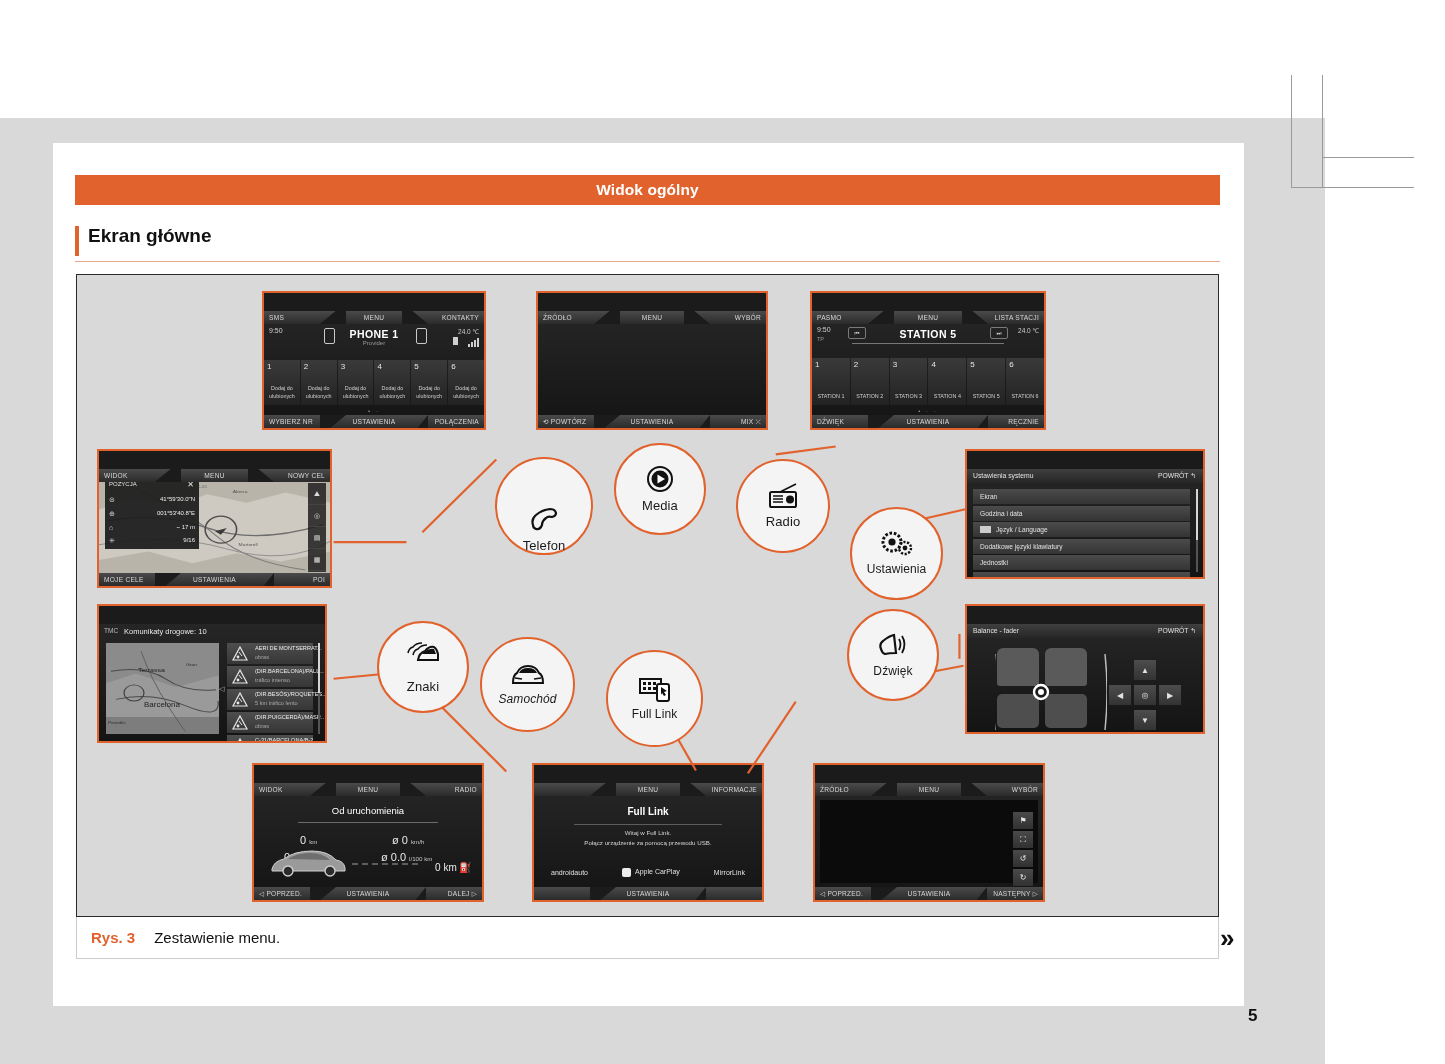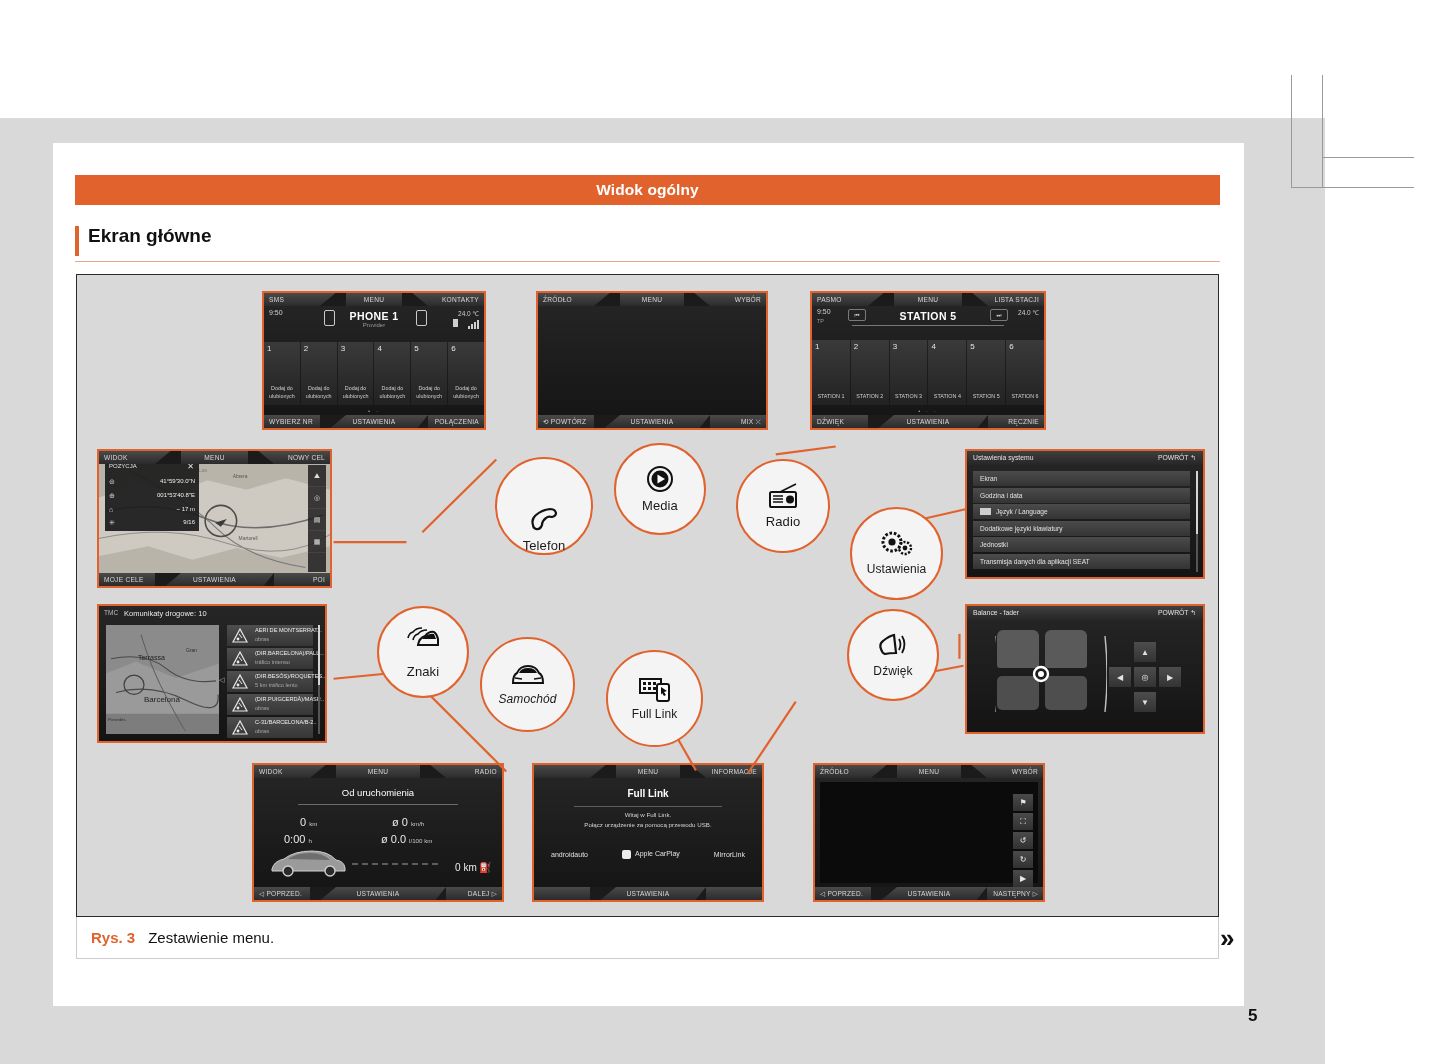--- a/index.html
+++ b/index.html
@@ -50,34 +50,34 @@
   #figure {
     position:absolute; left:76px; top:274px; width:1143px; height:643px;
     background:#d9d9d9; border:1px solid #2a2a2a;
   }
   #caption-box {
     position:absolute; left:76px; top:917px; width:1143px; height:42px;
     background:#ffffff; border:1px solid #cccccc; border-top:none;
     display:flex; align-items:center;
   }
   #caption-box .rys { color:#e1622c; font-weight:bold; font-size:15px; margin-left:14px; }
-  #caption-box .cap { color:#111; font-size:15px; margin-left:13px; }
+  #caption-box .cap { color:#111; font-size:15px; margin-left:19px; }
   #chev {
     position:absolute; left:1220px; top:925px; font-size:26px; font-weight:bold; color:#111;
     line-height:1;
   }
 
   
   .screen {
     position:absolute;
     border:2.5px solid #e1622c;
     background:#1b1b1b;
     overflow:hidden;
   }
-  .scr-inner { position:absolute; inset:0; background:linear-gradient(180deg,#262626 0%,#141414 100%); }
+  .scr-inner { position:absolute; inset:0; background:linear-gradient(180deg,#262626 0%,#141414 100%);margin-top:18px; }
 
   .topbar {
     position:absolute; left:0; top:0; width:100%; height:13px;
     background:linear-gradient(180deg,#4a4a4a 0%,#2b2b2b 100%);
     color:#d8d8d8; font-size:6.6px; letter-spacing:.25px;
   }
   .botbar {
     position:absolute; left:0; bottom:0; width:100%; height:13px;
     background:linear-gradient(180deg,#4a4a4a 0%,#2b2b2b 100%);
     color:#d8d8d8; font-size:6.6px; letter-spacing:.25px;
@@ -613,21 +613,21 @@
       <div class="bf-pad">
         <div class="up">▲</div>
         <div class="lf">◀</div>
         <div class="ct">◎</div>
         <div class="rt2">▶</div>
         <div class="dn">▼</div>
       </div>
     </div>
   </div>
 
-  <div class="screen" style="left:175px; top:488px; width:252px; height:139px;">
+  <div class="screen" style="left:175px; top:488px; width:232px; height:139px;">
     <div class="scr-inner">
       <div class="topbar">
         <span class="L">WIDOK</span>
         <span class="C">MENU</span>
         <span class="R">RADIO</span>
         <div class="notch tl"></div>
         <div class="notch tr"></div>
       </div>
       <div class="scr-body">
         <div class="trip-title">Od uruchomienia</div>
@@ -765,21 +765,21 @@
       <svg width="34" height="26" viewBox="0 0 34 26">
           <circle cx="12" cy="11" r="9" fill="none" stroke="#111" stroke-width="3" stroke-dasharray="2.6 1.8"></circle>
           <circle cx="12" cy="11" r="3.6" fill="#111"></circle>
           <circle cx="25" cy="17" r="6" fill="none" stroke="#111" stroke-width="2.4" stroke-dasharray="2.2 1.5"></circle>
           <circle cx="25" cy="17" r="2.4" fill="#111"></circle>
         </svg>
     </span>
     <span class="nlabel" style="font-size:12px;">Ustawienia</span>
   </div>
 
-  <div class="node" style="left:300px; top:331px; width:92px; height:92px;gap:10px;">
+  <div class="node" style="left:300px; top:346px; width:92px; height:92px;gap:10px;">
     <span class="glyph">
       <svg width="34" height="24" viewBox="0 0 34 24">
           <path d="M2 13 Q3 8 7 7 Q10 3 16 3" fill="none" stroke="#111" stroke-width="1.6"></path>
           <path d="M7 15 Q8 10 12 9 Q15 5 21 5" fill="none" stroke="#111" stroke-width="1.6"></path>
           <path d="M12 20 Q13 13 19 11 Q23 6 28 7 Q31 9 32 14 L32 20 Z" fill="none" stroke="#111" stroke-width="2"></path>
           <path d="M18 12 Q23 8 28 9 L30 14 L16 14 Z" fill="#111"></path>
         </svg>
     </span>
     <span class="nlabel">Znaki</span>
   </div>

